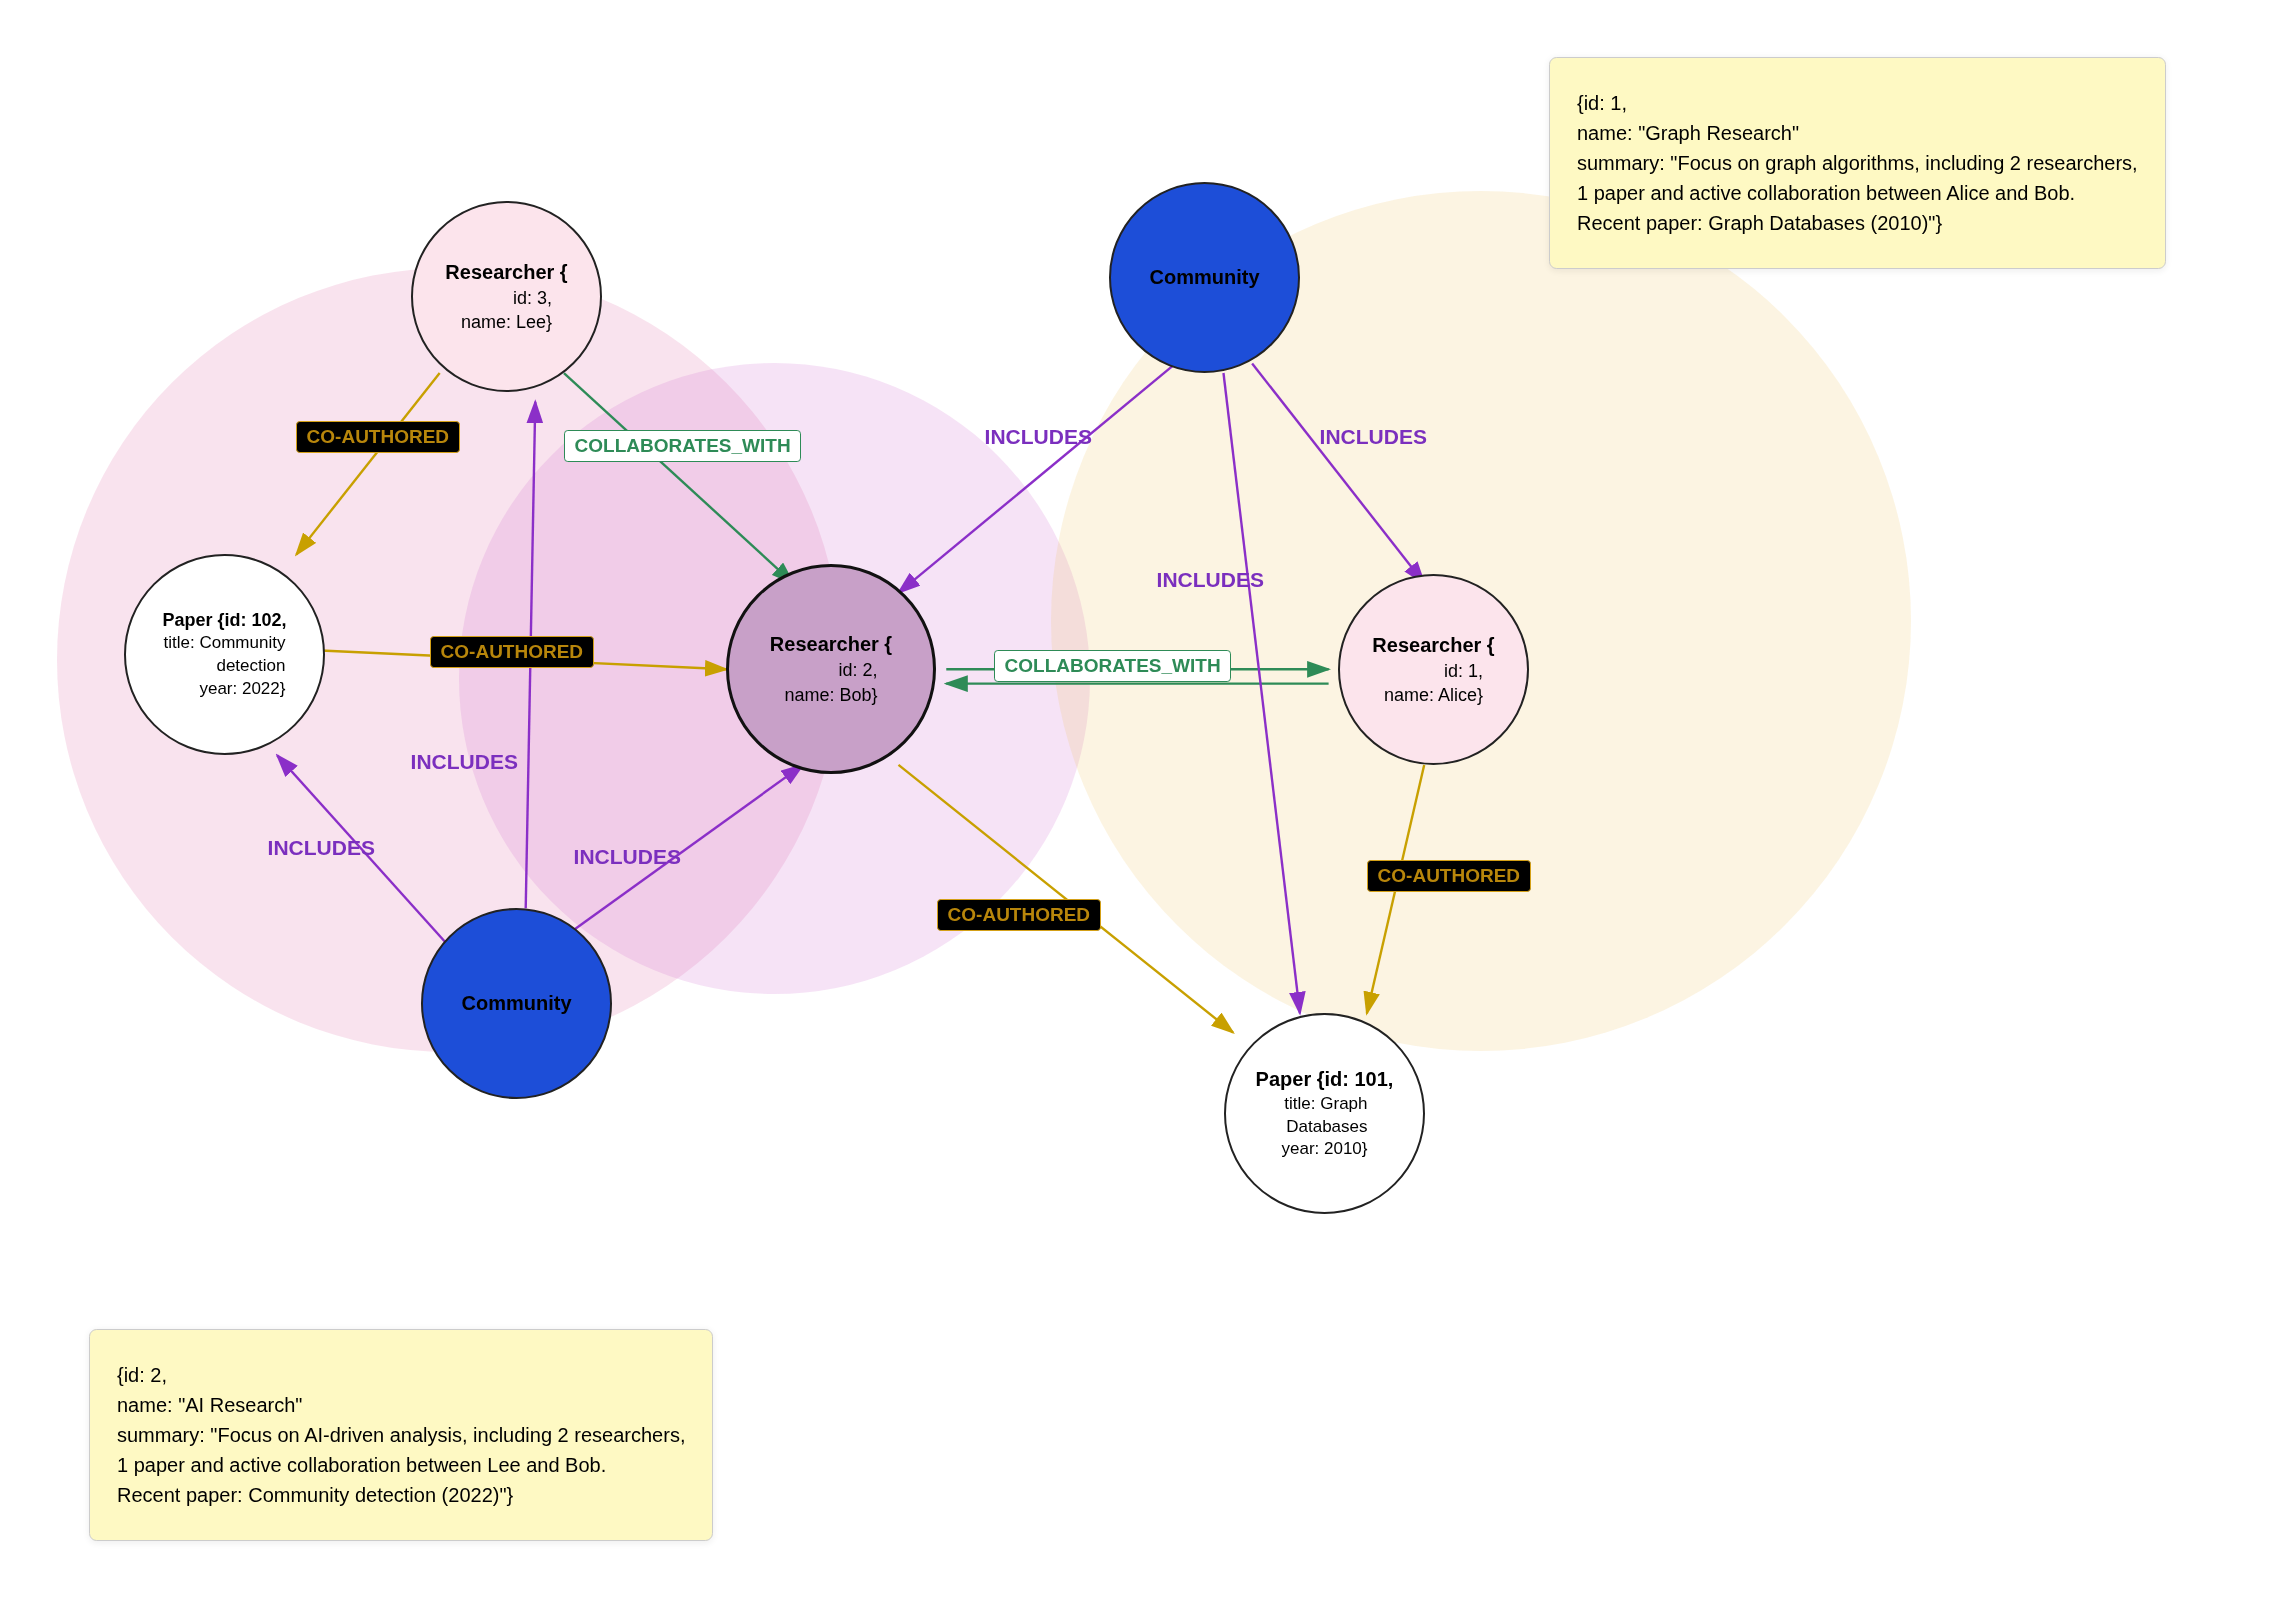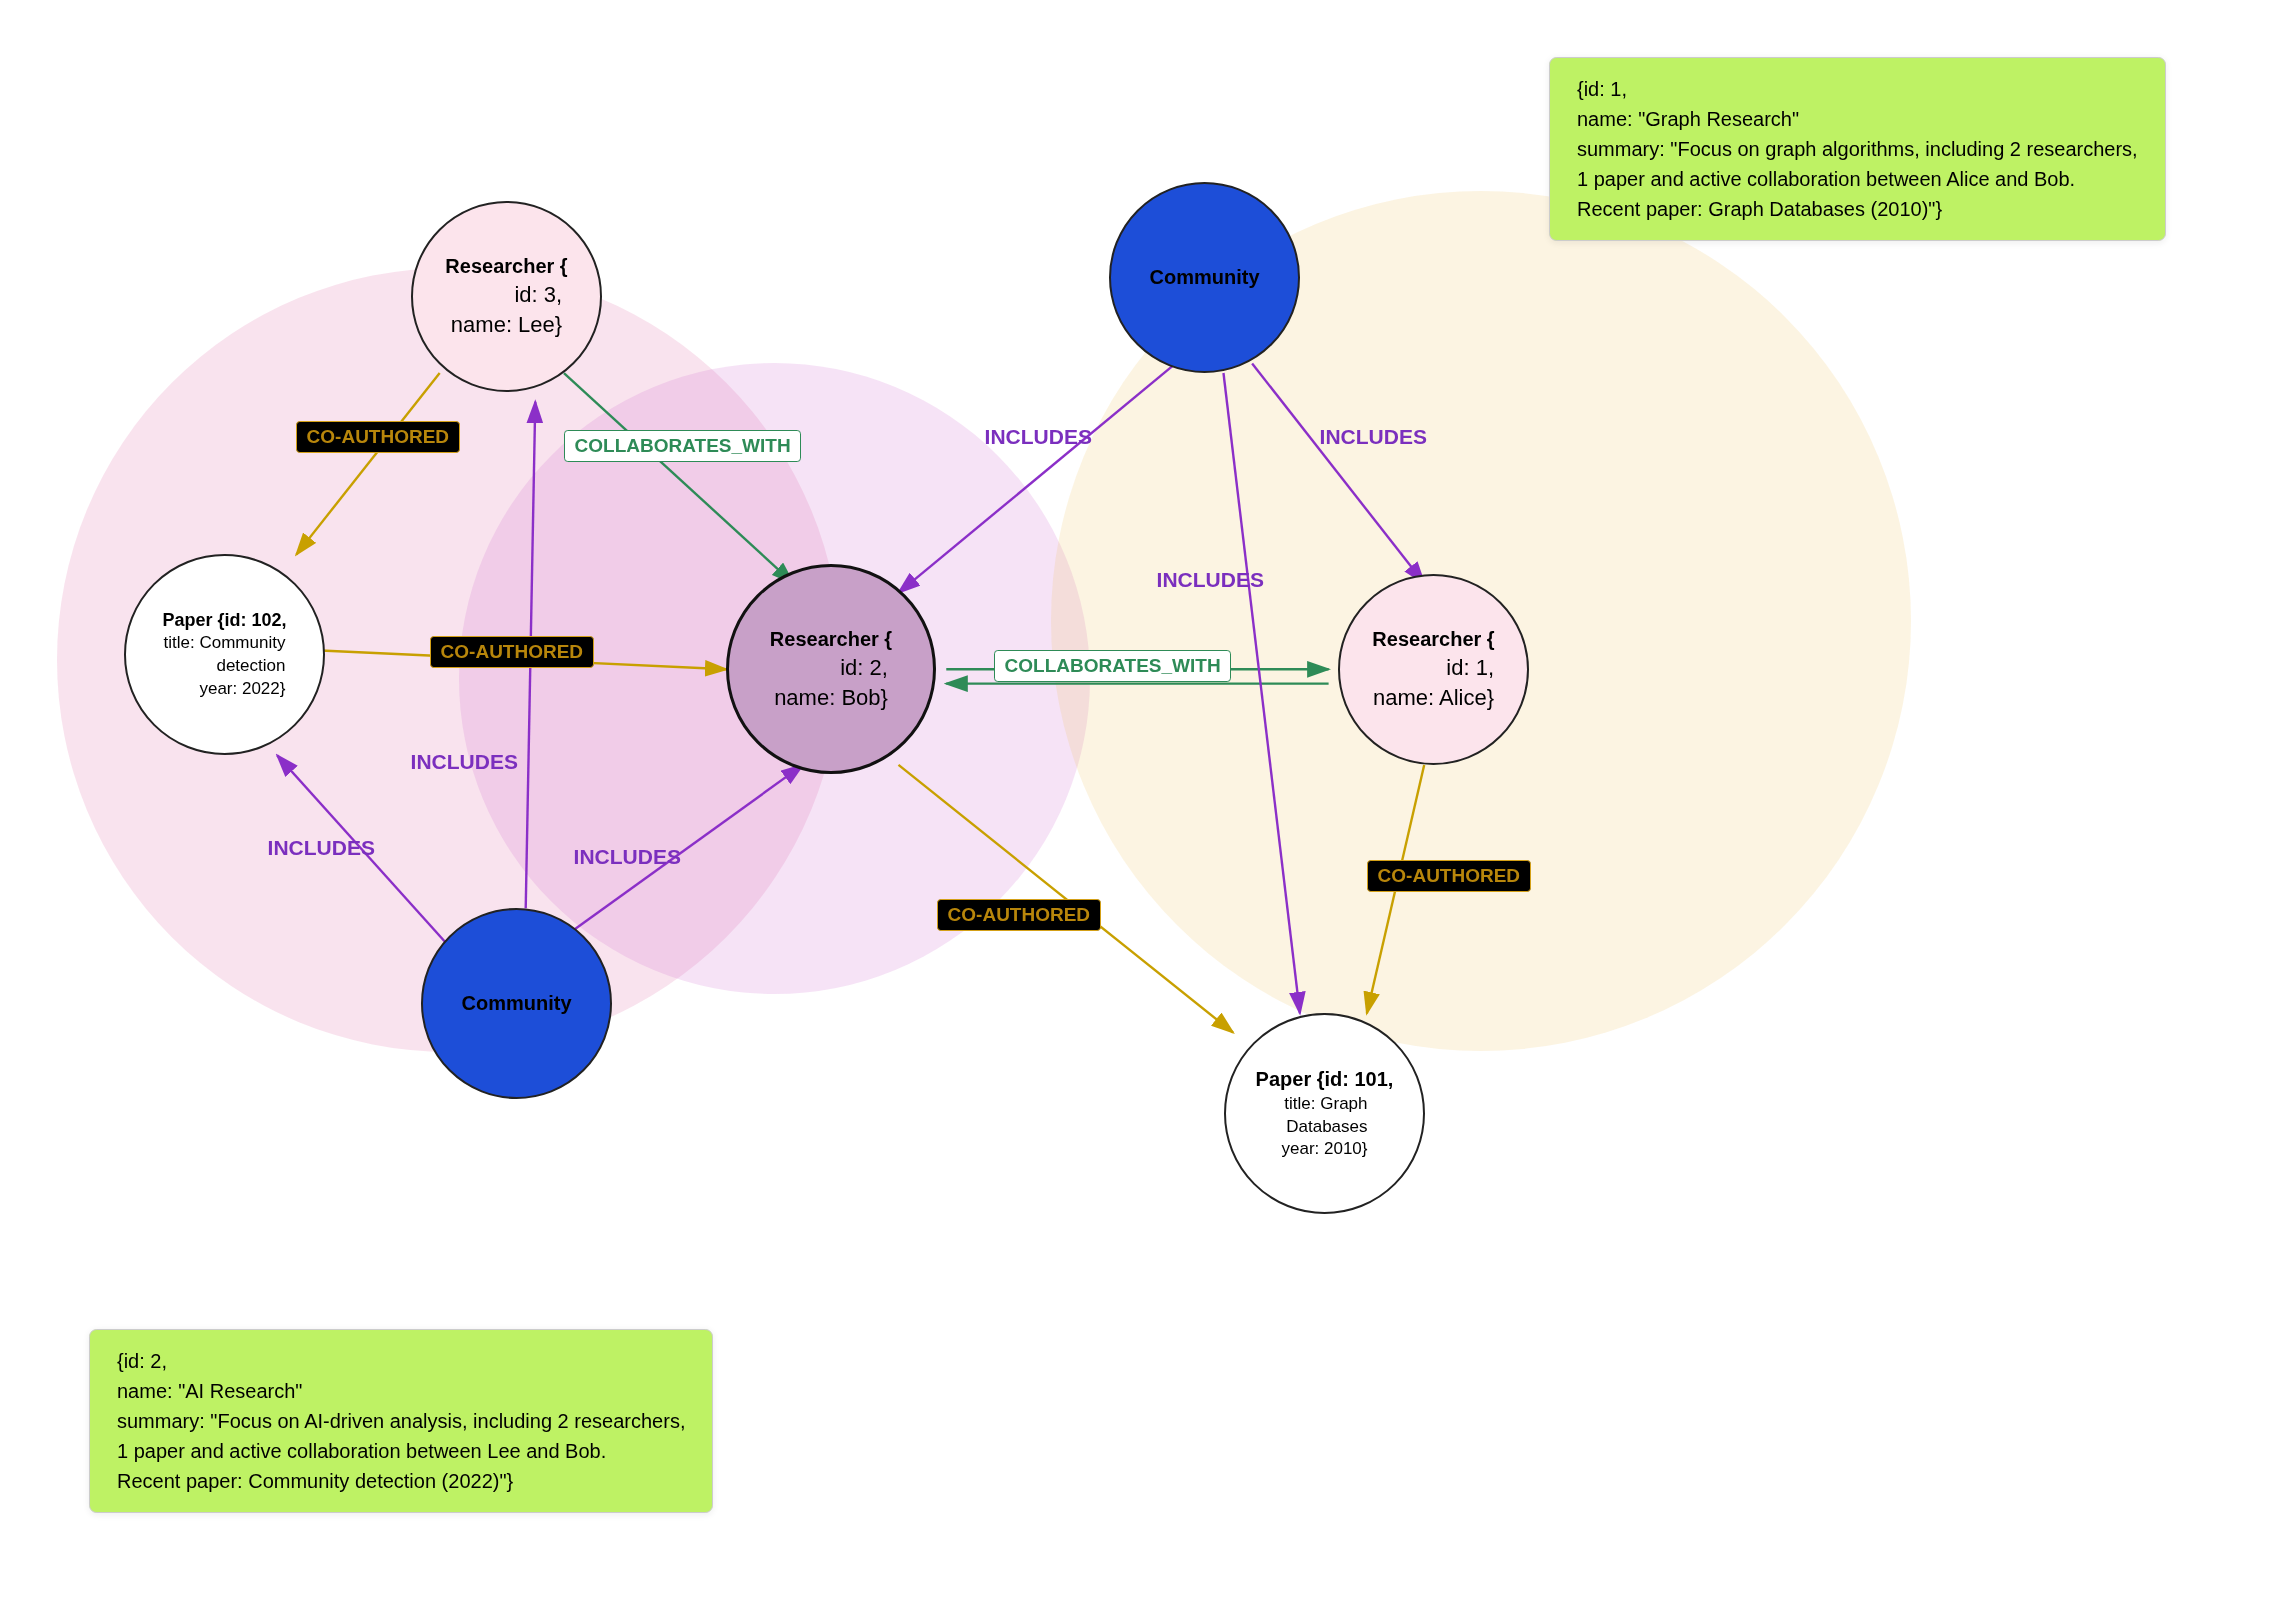--- a/index.html
+++ b/index.html
@@ -88,21 +88,21 @@
       background: #1d4ed8;
       border-color: #222;
     }
 
     .node-label {
       font-size: 20px;
       font-weight: 700;
       padding: 0 13.4px;
     }
     .node-sublabel {
-      font-size: 22px;
+      font-size: 18px;
       font-weight: 400;
       padding: 0 9.6px;
     }
 
     
     .edge-label {
       position: absolute;
       font-size: 19px;
       font-weight: 600;
       z-index: 20;
@@ -122,24 +122,24 @@
     .edge-label-purple {
       color: #7b2fbe;
       background: transparent;
       border: none;
       font-size: 21px;
     }
 
     
     .info-box {
       position: absolute;
-      background: #bef264;
+      background: #fef9c3;
       border: 1.4px solid #ccc;
       border-radius: 7.6px;
-      padding: 16px 27px;
+      padding: 30px 27px;
       font-size: 20px;
       line-height: 1.5;
       z-index: 30;
       max-width: 650px;
       box-shadow: 0 1.9px 7.6px rgba(0,0,0,0.07);
     }
 
     
     .arrows-svg {
       position: absolute;

